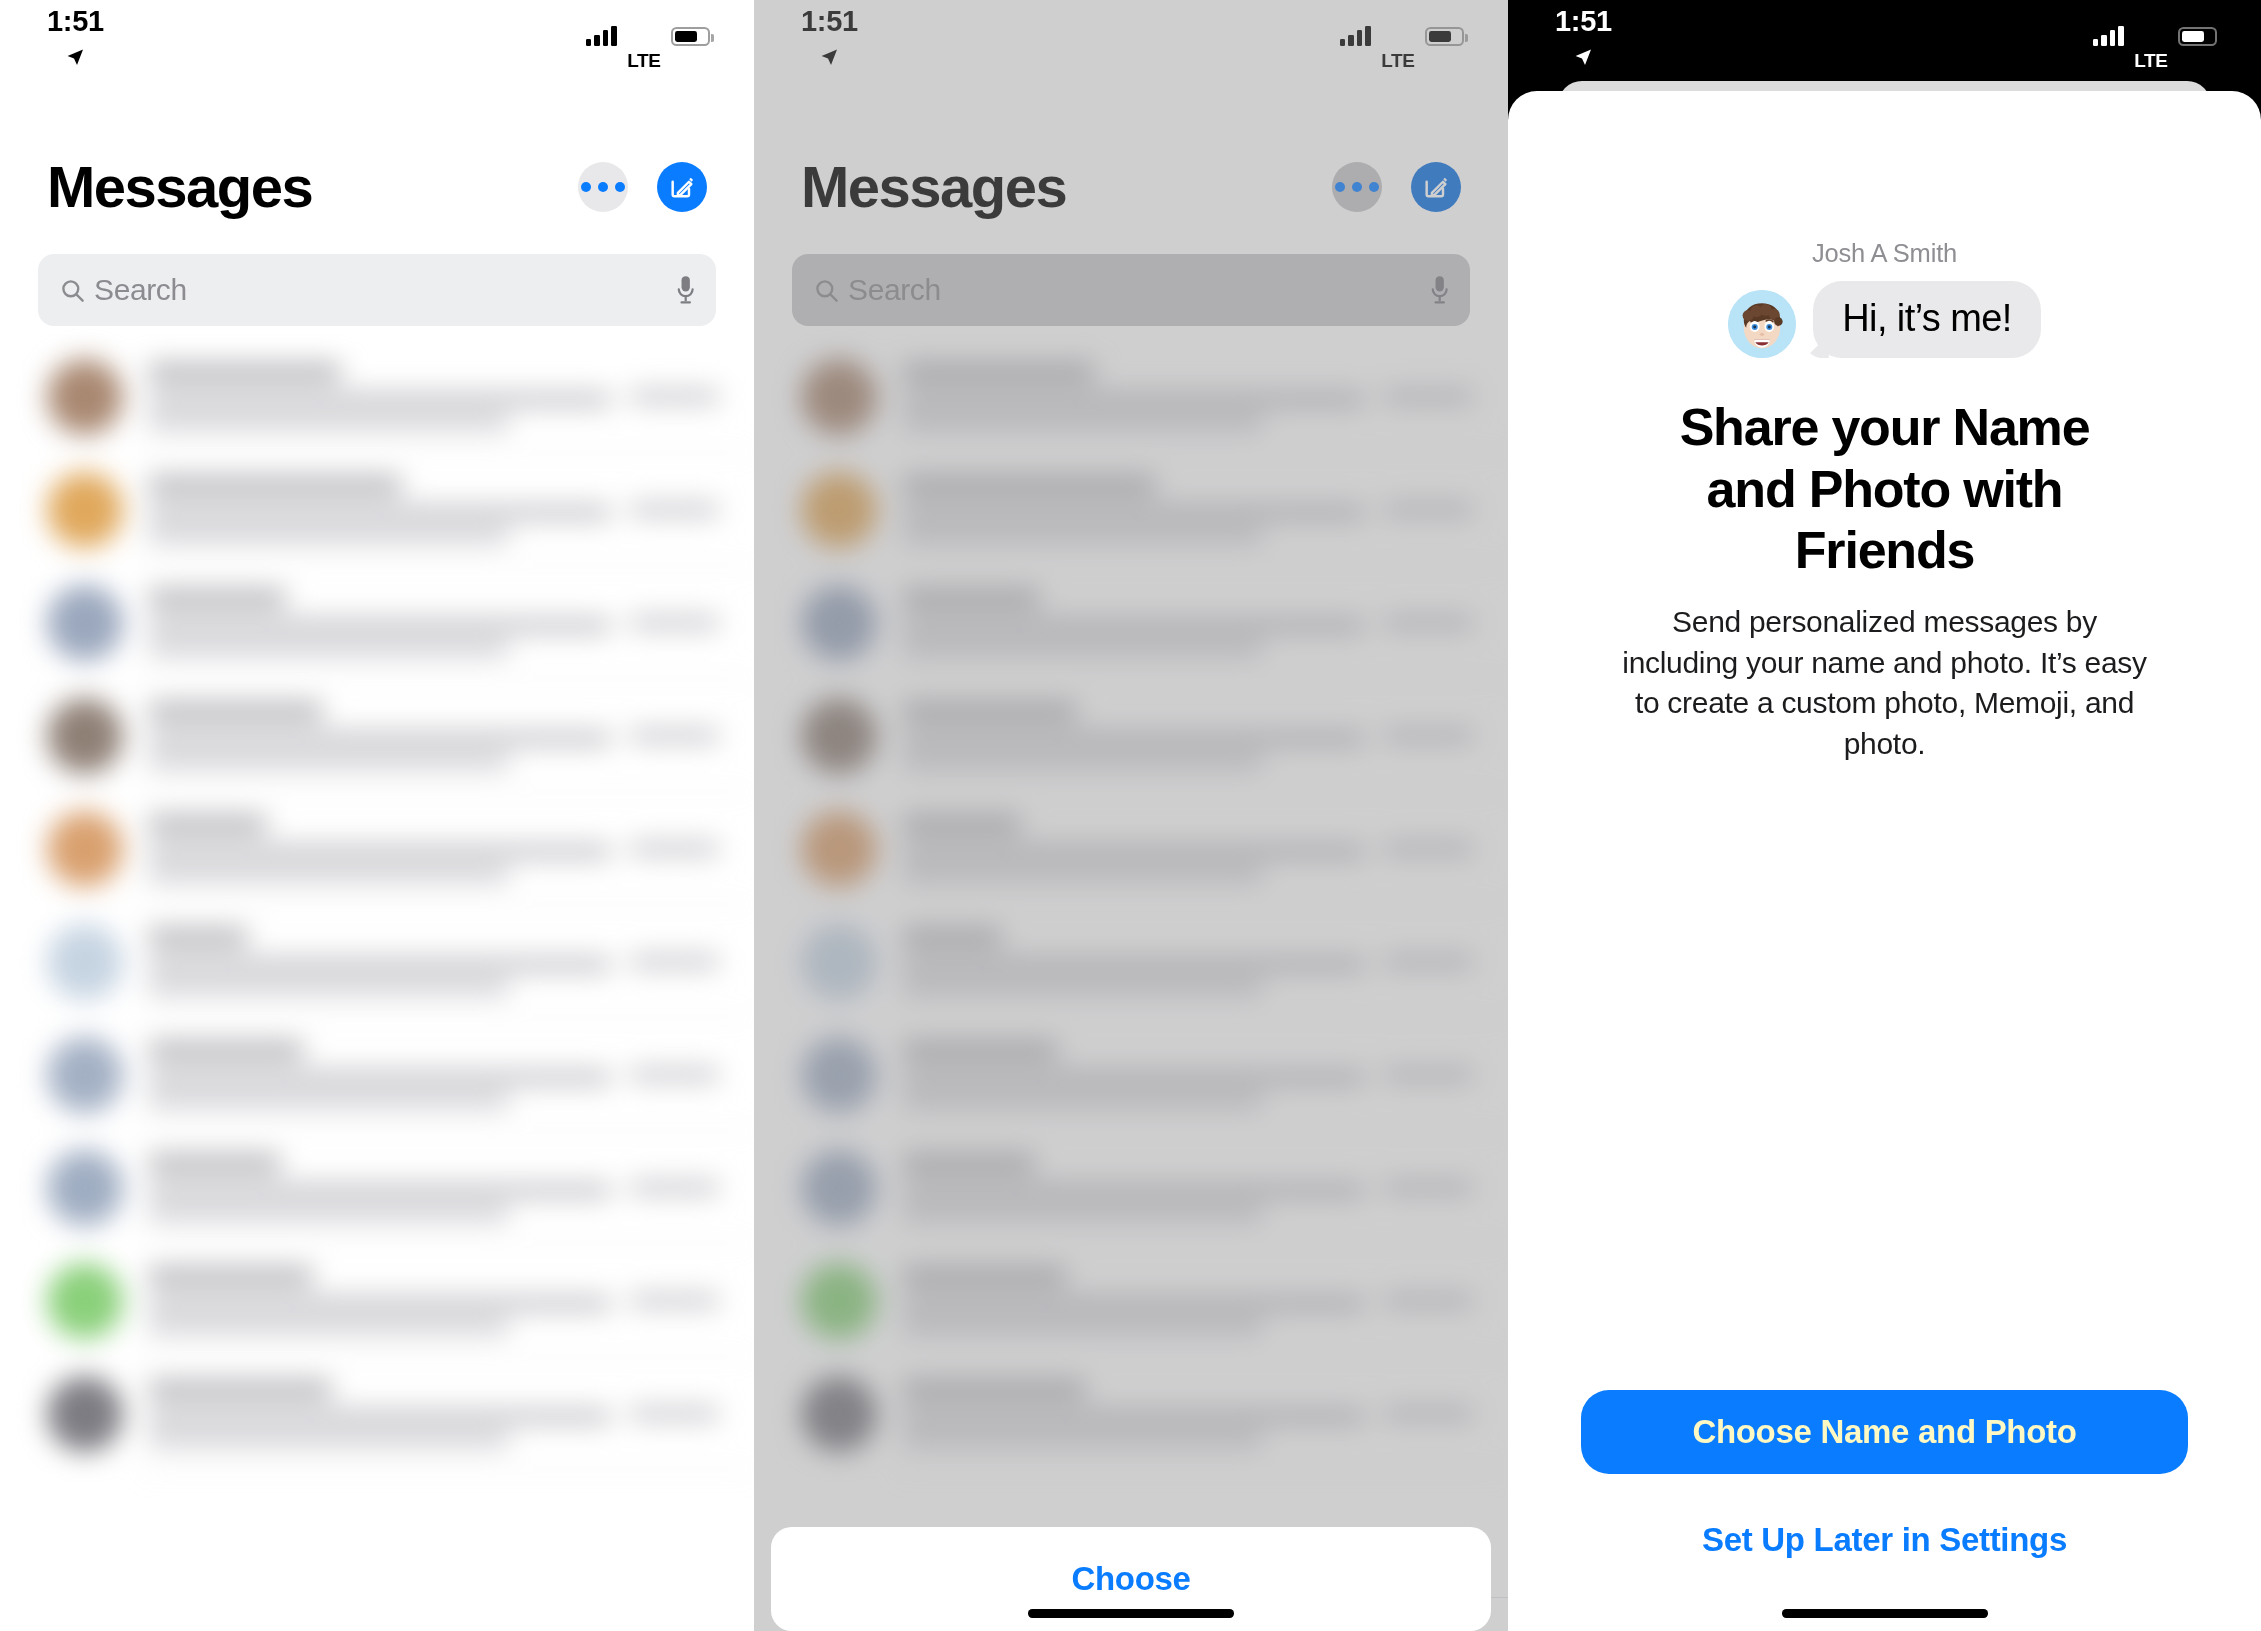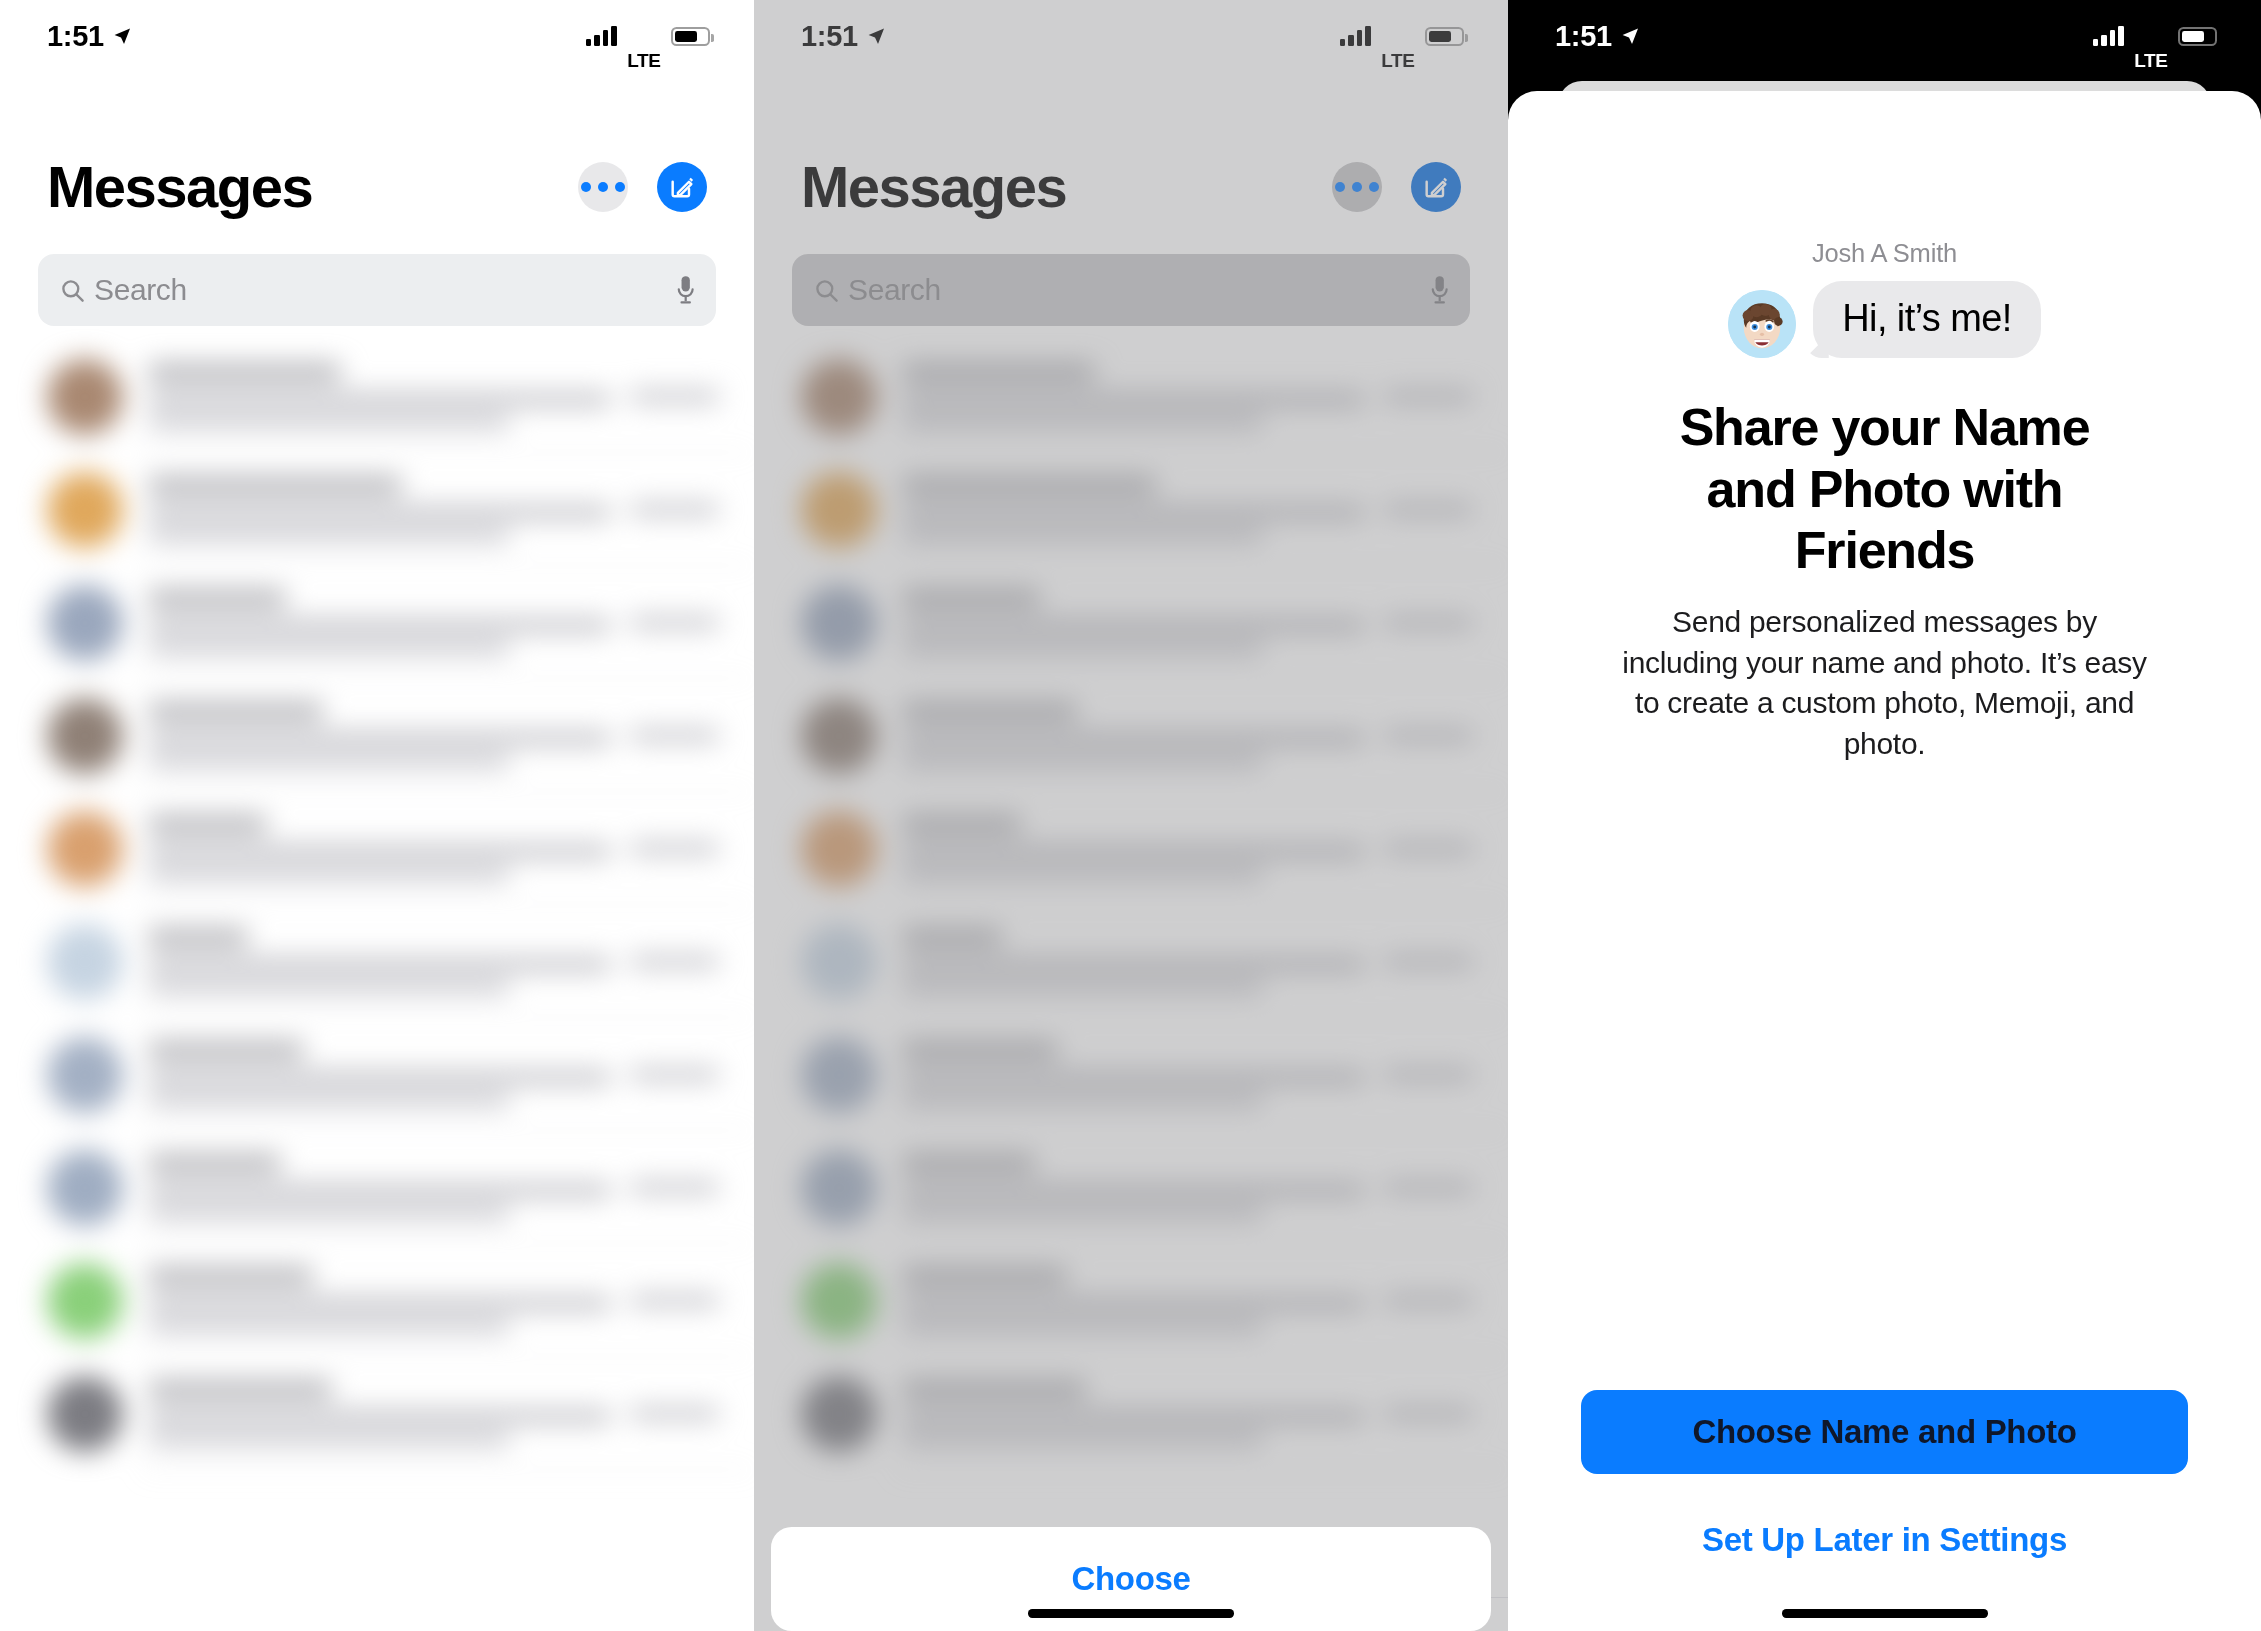--- a/index.html
+++ b/index.html
@@ -11,21 +11,21 @@
   .panel { position:relative; overflow:hidden; height:1631px; background:#ffffff; }
   .panel.p1 { width:754px; }
   .panel.p2 { width:754px; }
   .panel.p3 { width:753px; background:#000; }
 
   
   .statusbar { position:absolute; top:0; left:0; right:0; height:73px;
     display:flex; align-items:center; justify-content:space-between;
     padding:0 44px 0 47px; z-index:30; }
   .sb-time { font-size:29px; font-weight:600; letter-spacing:-0.3px; color:#000;
-    display:flex; align-items:center; gap:8.5px; }
+    display:flex; align-items:center; gap:8.5px;flex-direction:column; }
   .sb-right { display:flex; align-items:center; gap:10.3px; }
   .sb-loc { width:20.6px; height:20.6px; }
   .bars { display:flex; align-items:flex-end; gap:3px; height:19.4px; }
   .bars i { width:5.5px; background:#000; border-radius:1.2px; display:block; }
   .bars i:nth-child(1){height:7.3px}
   .bars i:nth-child(2){height:11.5px}
   .bars i:nth-child(3){height:16px}
   .bars i:nth-child(4){height:20px}
   .lte { font-size:19px; font-weight:600; color:#000; letter-spacing:-0.3px;margin-top:48px; }
   .batt { width:39px; height:19.4px; border:2.1px solid rgba(0,0,0,.38); border-radius:5.5px;
@@ -118,23 +118,23 @@
     background:#e9e9eb; border-radius:0 0 0 17px;
     clip-path:polygon(0 100%, 100% 100%, 100% 0); }
 
   .hero-title { margin-top:39px; font-size:52px; font-weight:700; line-height:1.18;
     text-align:center; letter-spacing:-1.2px; color:#000; width:498px; }
   .hero-body { margin-top:20.6px; font-size:30px; line-height:1.35; text-align:center;
     color:#1c1c1e; width:534px; letter-spacing:-0.3px; }
 
   .cta-wrap { position:absolute; left:0; right:0; bottom:0; display:flex;
     flex-direction:column; align-items:center; }
-  .cta-primary { width:607px; height:84px; background:#0a7cff; border-radius:16px;
+  .cta-primary { width:607px; height:84px; background:#0a7cff; border-radius:28px;
     display:flex; align-items:center; justify-content:center;
-    font-size:33px; font-weight:700; color:#0f172a; letter-spacing:-0.3px; }
+    font-size:33px; font-weight:700; color:#fef9c3; letter-spacing:-0.3px; }
   .cta-secondary { margin-top:47px; font-size:33px; font-weight:700; color:#0a7cff;
     letter-spacing:-0.3px; }
   .home-ind { width:206px; height:8.5px; background:#000; border-radius:4.2px; margin:50px 0 13.4px; }
 
   .p1-home, .p2-home { position:absolute; bottom:13.4px; left:50%; transform:translateX(-50%);
     width:206px; height:8.5px; background:#000; border-radius:4.2px; z-index:70; }
 </style>
 </head>
 <body>
 

